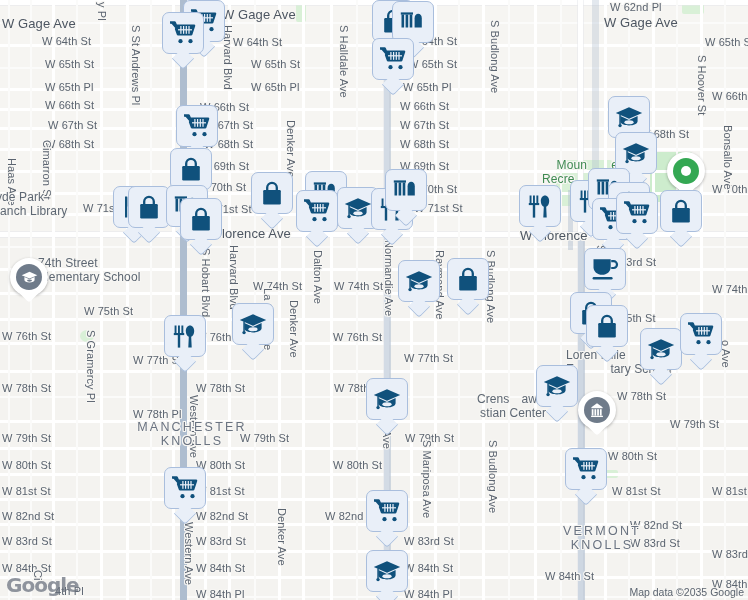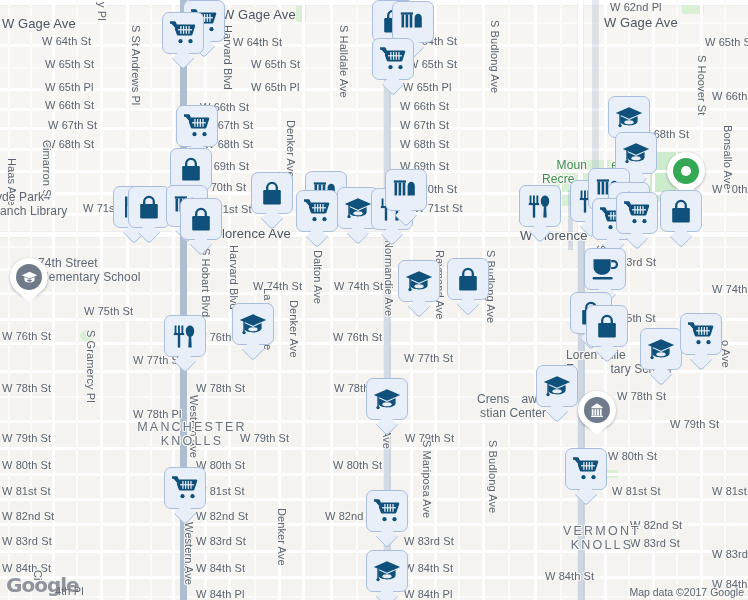--- a/index.html
+++ b/index.html
@@ -724,14 +724,14 @@
         <path class="gl" d="M14 1.2 27.2 7.0 14 12.8 0.8 7.0z"></path>
         <path class="gl" d="M5.4 10.0v5.2c0 2.4 3.9 4.2 8.6 4.2s8.6-1.8 8.6-4.2V10.0L14 14.0z"></path>
         <rect class="gl" x="4.3" y="8.4" width="1.5" height="10.4"></rect>
         <circle class="gl" cx="5.05" cy="19.6" r="1.7"></circle>
         <ellipse cx="14" cy="16.2" rx="4.6" ry="2.0" fill="#e9eff8"></ellipse>
       </svg>
       </div>
     </div>
 
   <div id="glogo">Google</div>
-  <div id="attrib">Map data ©2017 Google</div>
+  <div id="attrib">Map data ©2035 Google</div>
 </div>
 
 </body></html>

